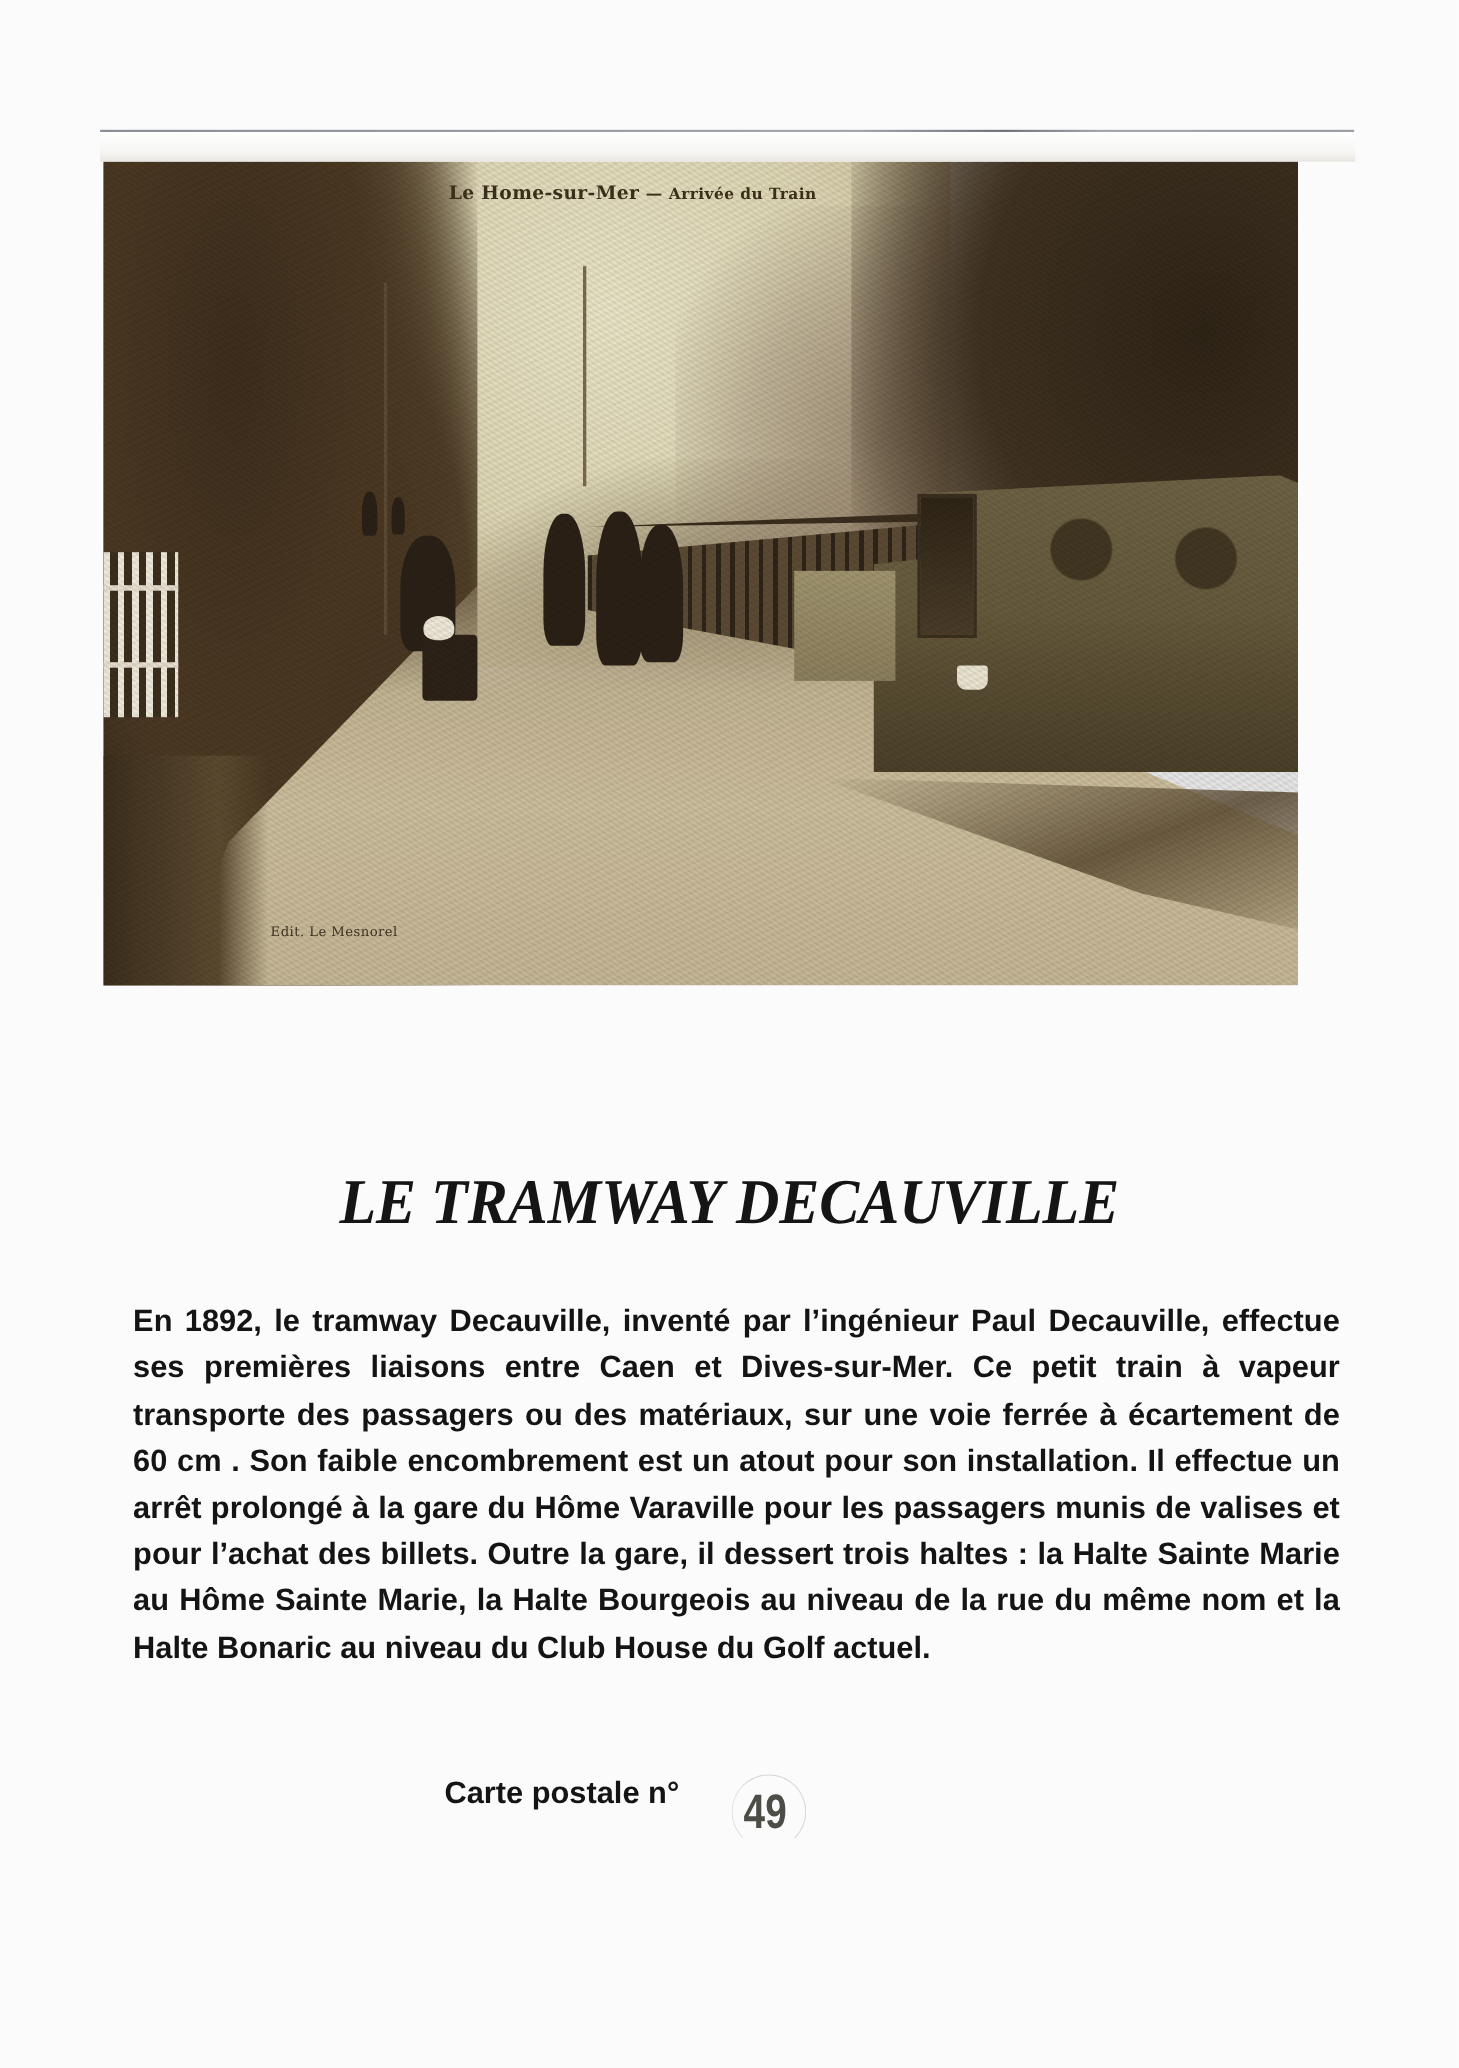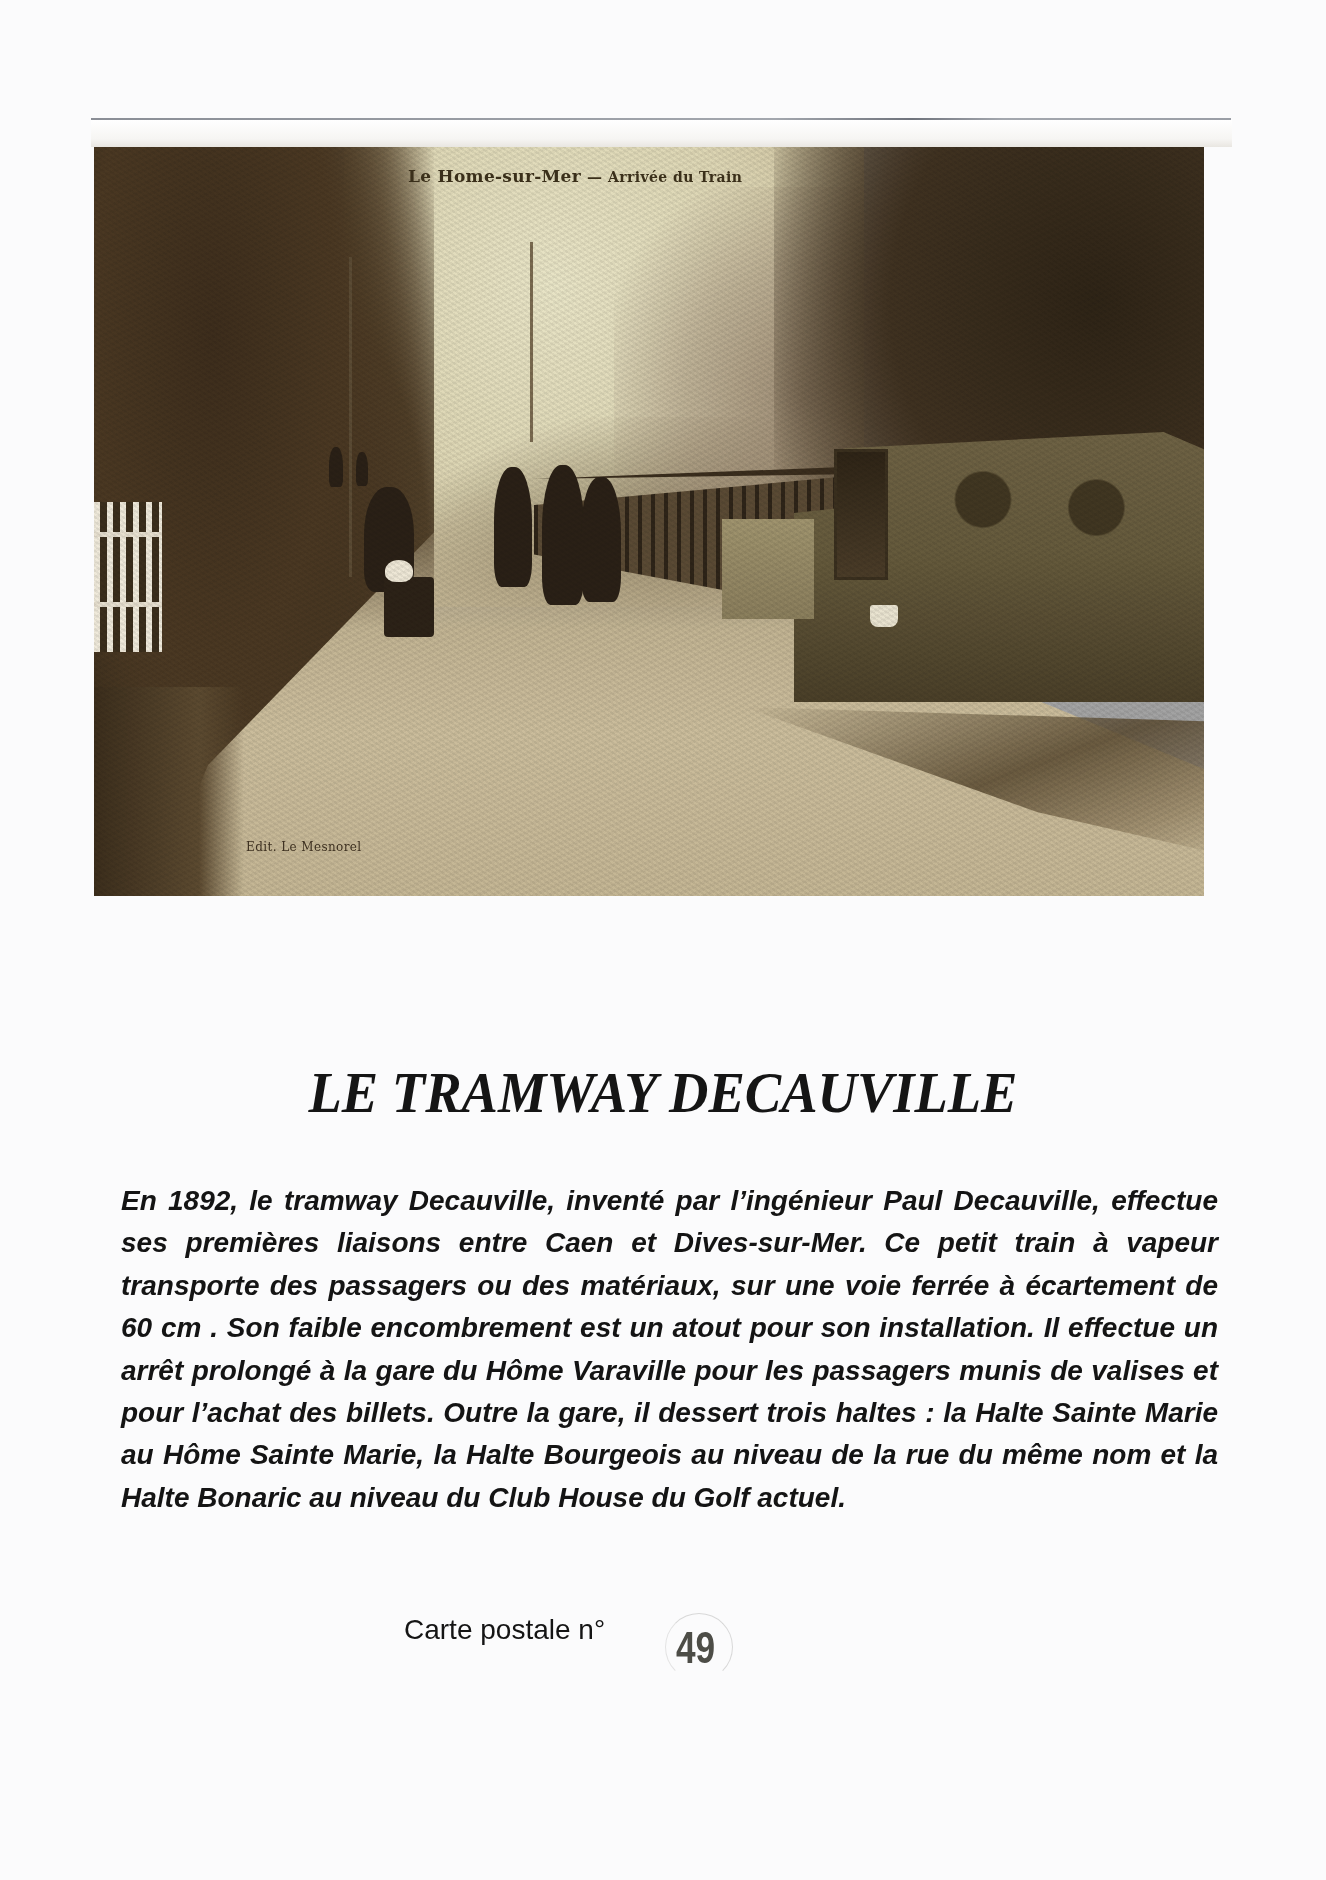--- a/index.html
+++ b/index.html
@@ -12,22 +12,21 @@
     position: absolute; left: 91px; top: 118px; width: 1140px; height: 2px;
     background: linear-gradient(90deg, #8a8e96 0%, #a3a7ae 60%, #6f737c 72%, #a3a7ae 80%, #9a9ea6 100%);
   }
   .photo-mat {
     position: absolute; left: 91px; top: 120px; width: 1141px; height: 27px;
     background: linear-gradient(180deg, #ffffff 0%, #f6f5f3 70%, #e9e6e1 100%);
   }
   .photo {
     position: absolute; left: 94px; top: 147px; width: 1086px; height: 749px;
     overflow: hidden;
-    background: #a3a3a3;
-    padding-left: 24px;
+    background: #e5e5e5;
   }
   .photo > div { position: absolute; }
   
   .sky {
     left: 250px; top: 0; width: 520px; height: 460px;
     background: radial-gradient(ellipse at 40% 30%, #e8e4c6 0%, #ddd6b4 45%, #c8bb98 80%, rgba(200,187,152,0) 100%);
   }
   
   .smoke {
     left: 520px; top: 40px; width: 380px; height: 420px;
@@ -142,28 +141,28 @@
     position: absolute; left: 0; top: 1064px; width: 1326px; text-align: center;
     font-family: "Liberation Serif", serif; font-style: italic; font-weight: bold;
     font-size: 58px; color: #151515; letter-spacing: 0px; margin: 0;
     transform: scaleX(0.94); transform-origin: 50% 50%;
     line-height: 1;
   }
   .article-body {
     position: absolute; left: 121px; top: 1180px; width: 1097px;
     font-family: "Liberation Sans", sans-serif; font-weight: bold;
     font-size: 28px; line-height: 42.4px; color: #141414;
-    text-align: justify; margin: 0; font-style: italic;
+    text-align: justify; margin: 0;
   }
   .caption-row {
     position: absolute; left: 404px; top: 1612px; height: 70px; white-space: nowrap;
   }
   .caption-label {
     position: absolute; left: 0; top: 2px;
-    font-family: "Liberation Sans", sans-serif; font-weight: normal; font-size: 28px;
+    font-family: "Liberation Sans", sans-serif; font-weight: bold; font-size: 28px;
     color: #141414;
   }
   .caption-number-circle {
     position: absolute; left: 261px; top: 1px; width: 66px; height: 66px;
     border-radius: 50%; border: 1px solid #d8d8d8; border-bottom-color: transparent; border-left-color: #e3e3e3;
   }
   .caption-number {
     position: absolute; left: 272px; top: 14px;
     font-family: "Liberation Sans", sans-serif; font-weight: bold; font-size: 44px;
     color: #4d4d47; transform: scaleX(0.8); transform-origin: 0 50%;

